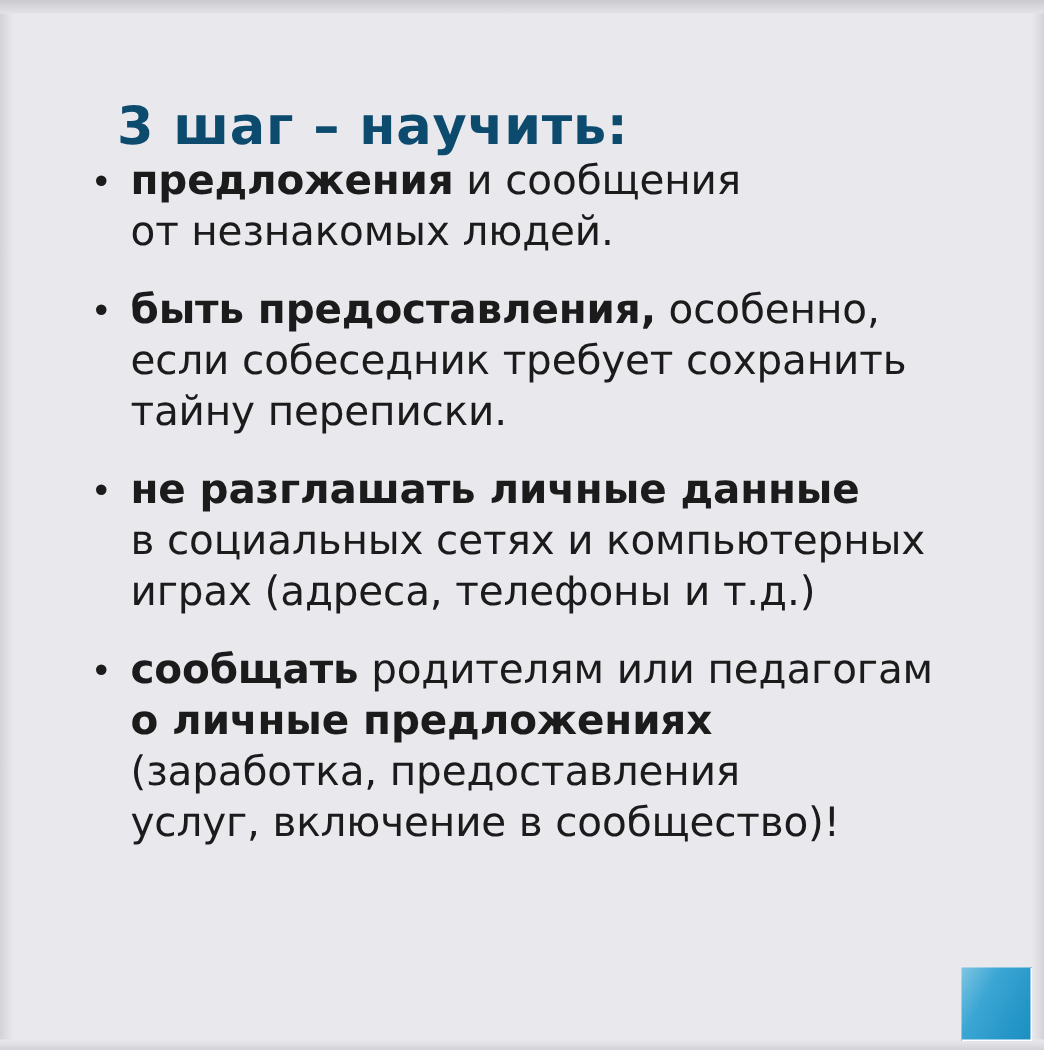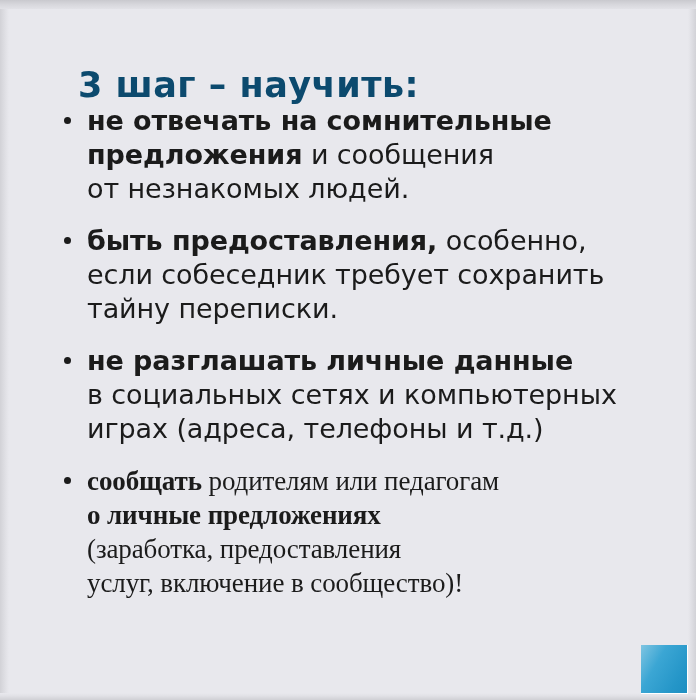--- a/index.html
+++ b/index.html
@@ -76,21 +76,21 @@
 
   .bullet {
     position: relative;
     padding-left: 36px;
     margin-bottom: 18px;
     font-size: 27px;
     line-height: 34px;
     color: #1b1b1b;
     letter-spacing: -0.1px;
   }
-  .bullet:last-child { margin-bottom: 0; font-family: Liberation Serif, serif; }
+  .bullet:last-child { margin-bottom: 0; }
 
   .bullet .dot {
     position: absolute;
     left: 13px;
     top: 13px;
     width: 7px;
     height: 7px;
     background: #1b1b1b;
     border-radius: 50%;
   }
@@ -119,21 +119,20 @@
   <div class="frame-right"></div>
   <div class="frame-bottom"></div>
 
   <div class="content">
 
     <h1 class="title">3 шаг – научить:</h1>
 
     <div class="bullets" id="bullets">
         <div class="bullet">
           <span class="dot"></span>
-          <span class="line"><b>не отвечать на сомнительные</b></span>
           <span class="line"><b>предложения</b><span class="reg"> и сообщения</span></span>
           <span class="line"><span class="reg">от незнакомых людей.</span></span>
         </div>
         <div class="bullet">
           <span class="dot"></span>
           <span class="line"><b>быть предоставления,</b><span class="reg"> особенно,</span></span>
           <span class="line"><span class="reg">если собеседник требует сохранить</span></span>
           <span class="line"><span class="reg">тайну переписки.</span></span>
         </div>
         <div class="bullet">

